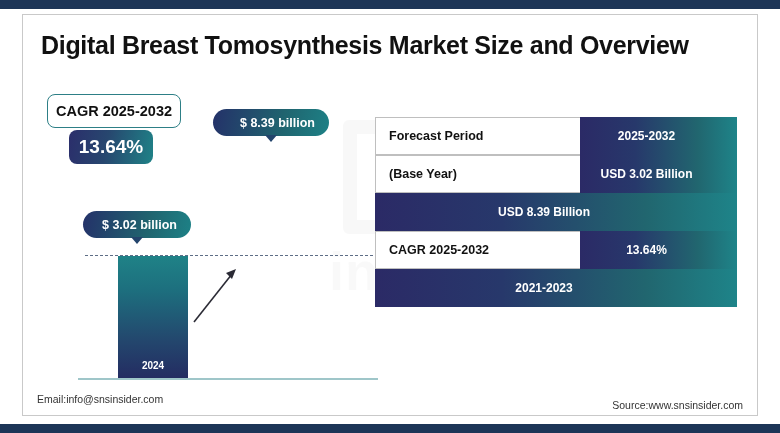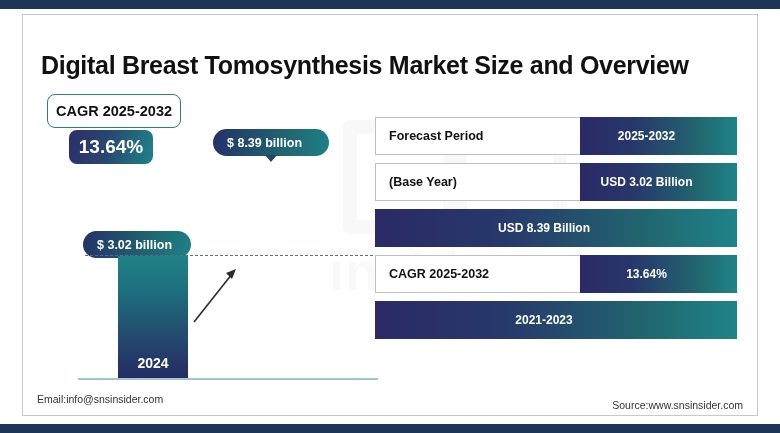--- a/index.html
+++ b/index.html
@@ -74,21 +74,20 @@
 
   .title {
     position: absolute;
     left: 18px;
     top: 16px;
     font-size: 25px;
     font-weight: bold;
     color: #111111;
     letter-spacing: -0.3px;
     white-space: nowrap;
-    margin-top: 20px;
   }
 
   
   .cagr-box {
     position: absolute;
     left: 24px;
     top: 79px;
     width: 132px;
     height: 32px;
     border: 1.4px solid #2d7f86;
@@ -124,24 +123,23 @@
   }
 
   
   .pill {
     position: absolute;
     height: 27px;
     border-radius: 14px;
     background: linear-gradient(100deg, #243169 0%, #20646f 60%, #1d8186 100%);
     display: flex;
     align-items: center;
-    justify-content: flex-start;
+    justify-content: flex-end;
     padding: 0 14px;
     box-sizing: border-box;
-    margin-top: 20px;
   }
   .pill-text {
     font-size: 12.5px;
     font-weight: bold;
     color: #ffffff;
     white-space: nowrap;
   }
   .pill-tail {
     position: absolute;
     bottom: -6px;
@@ -161,21 +159,21 @@
     position: absolute;
     background: linear-gradient(180deg, #1f8287 0%, #1d6f7e 28%, #23486e 68%, #242c62 100%);
   }
   .bar-2024 { left: 95px; top: 241px; width: 70px; height: 122px; }
   .bar-2032 { left: 225px; top: 130px; width: 72px; height: 233px; }
   .bar-label {
     position: absolute;
     width: 100%;
     bottom: 7px;
     text-align: center;
-    font-size: 14px;
+    font-size: 10px;
     font-weight: bold;
     color: #ffffff;
   }
 
   .dashline {
     position: absolute;
     left: 62px;
     top: 240px;
     width: 288px;
     height: 0;
@@ -200,21 +198,20 @@
   
   .table {
     position: absolute;
     left: 352px;
     top: 102px;
     width: 362px;
   }
   .trow {
     position: relative;
     height: 38px;
-    margin-bottom: 8px;
     display: flex;
     align-items: stretch;
   }
   .tkey {
     width: 205px;
     background: #ffffff;
     border: 1px solid #bfbfbf;
     border-right: none;
     box-sizing: border-box;
     display: flex;

